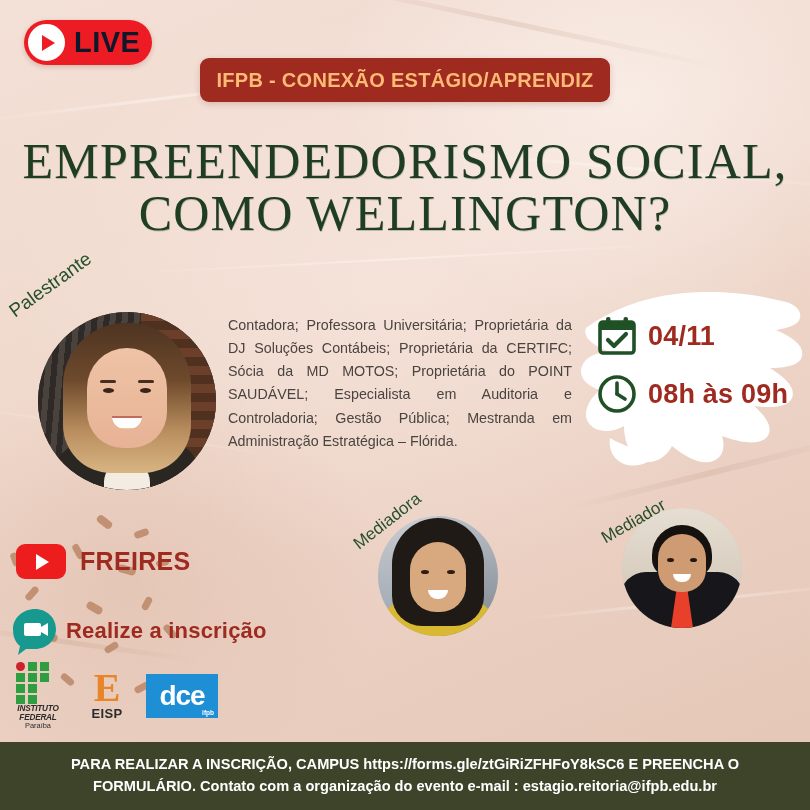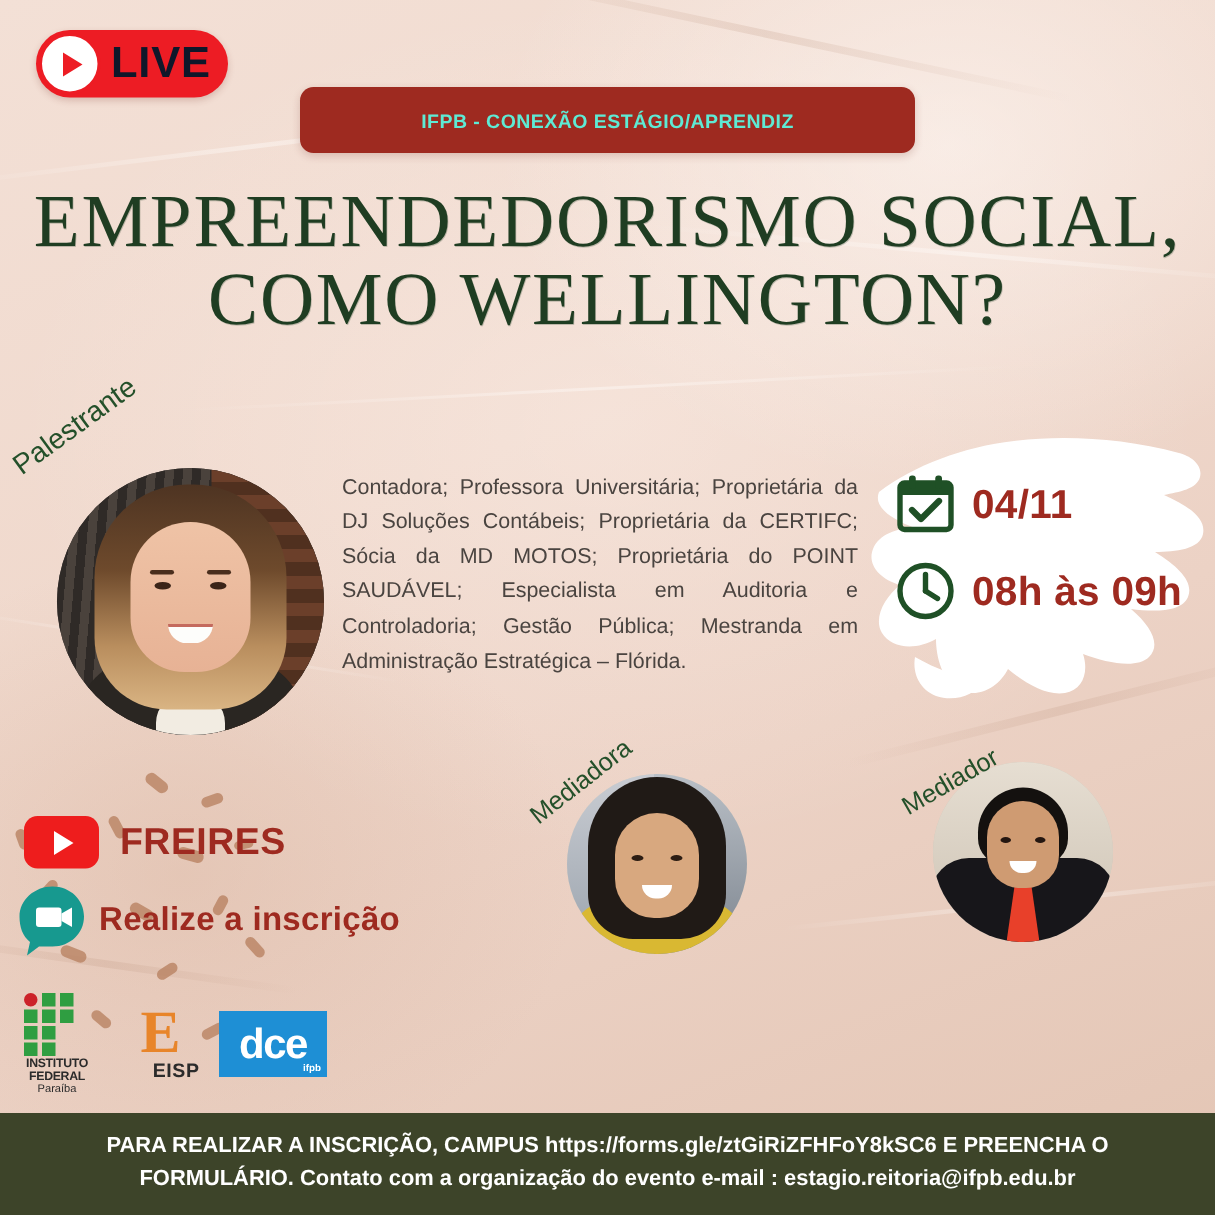--- a/index.html
+++ b/index.html
@@ -77,31 +77,31 @@
   #ribbon {
     position: absolute;
     left: 200px; top: 58px;
     width: 410px; height: 44px;
     background: #9e2a20;
     border-radius: 9px;
     display: flex; align-items: center; justify-content: center;
     box-shadow: 0 2px 6px rgba(110,35,25,0.2);
   }
   #ribbon-text {
-    color: #5eead4;
-    font-size: 13px;
+    color: #fdba74;
+    font-size: 20px;
     font-weight: 700;
     letter-spacing: 0.3px;
     white-space: nowrap;
   }
 
   
   #title-block {
     position: absolute;
-    left: 0; top: 122px;
+    left: 0; top: 136px;
     width: 810px;
     text-align: center;
     color: #1f3d22;
     font-family: "Liberation Serif", serif;
     line-height: 1.03;
   }
   .title-line {
     font-size: 50px;
     letter-spacing: 1.2px;
     color: #1f3d22;
@@ -271,21 +271,21 @@
   #yt-text {
     color: #9e2a20;
     font-size: 25px;
     font-weight: 700;
     margin-left: 14px;
     letter-spacing: 0.3px;
   }
 
   #insc-row {
     position: absolute;
-    left: 10px; top: 588px;
+    left: 10px; top: 606px;
     display: flex; align-items: center; text-align: center;
   }
   #insc-icon {
     position: relative;
     width: 50px; height: 50px;
     flex: 0 0 50px;
   }
   #insc-text {
     color: #9e2a20;
     font-size: 22px;
@@ -401,29 +401,29 @@
     gap: 13px;
   }
   #logo-ifpb { width: 60px; text-align: center; }
   .ifpb-grid {
     width: 44px; height: 40px;
     margin: 0 auto 2px;
     position: relative;
   }
   .ifpb-cell { position: absolute; width: 9px; height: 9px; background: #2f9e41; }
   .ifpb-dot { position: absolute; width: 9px; height: 9px; border-radius: 50%; background: #cc2229; }
-  #ifpb-txt1 { font-size: 8.2px; font-weight: 700; color: #2b2b2b; letter-spacing: -0.2px; line-height: 1.1; }
+  #ifpb-txt1 { font-size: 8.2px; font-weight: 700; color: #2b2b2b; letter-spacing: -0.2px; line-height: 1.1; font-style: italic; }
   #ifpb-txt2 { font-size: 7.4px; color: #2b2b2b; line-height: 1.1; }
 
   #logo-eisp { width: 52px; text-align: center; }
   #eisp-e {
     font-size: 40px; font-weight: 700; color: #e8852a;
     line-height: 0.86; font-family: "Liberation Serif", serif;
   }
-  #eisp-txt { font-size: 13px; font-weight: 700; color: #2b2b2b; letter-spacing: 0.4px; text-align: right; }
+  #eisp-txt { font-size: 13px; font-weight: 700; color: #2b2b2b; letter-spacing: 0.4px; }
 
   #logo-dce {
     width: 72px; height: 44px;
     background: #1e8fd5;
     display: flex; align-items: center; justify-content: center;
     position: relative;
   }
   #dce-txt {
     color: #fff; font-size: 28px; font-weight: 700;
     font-family: "Liberation Sans", sans-serif;

